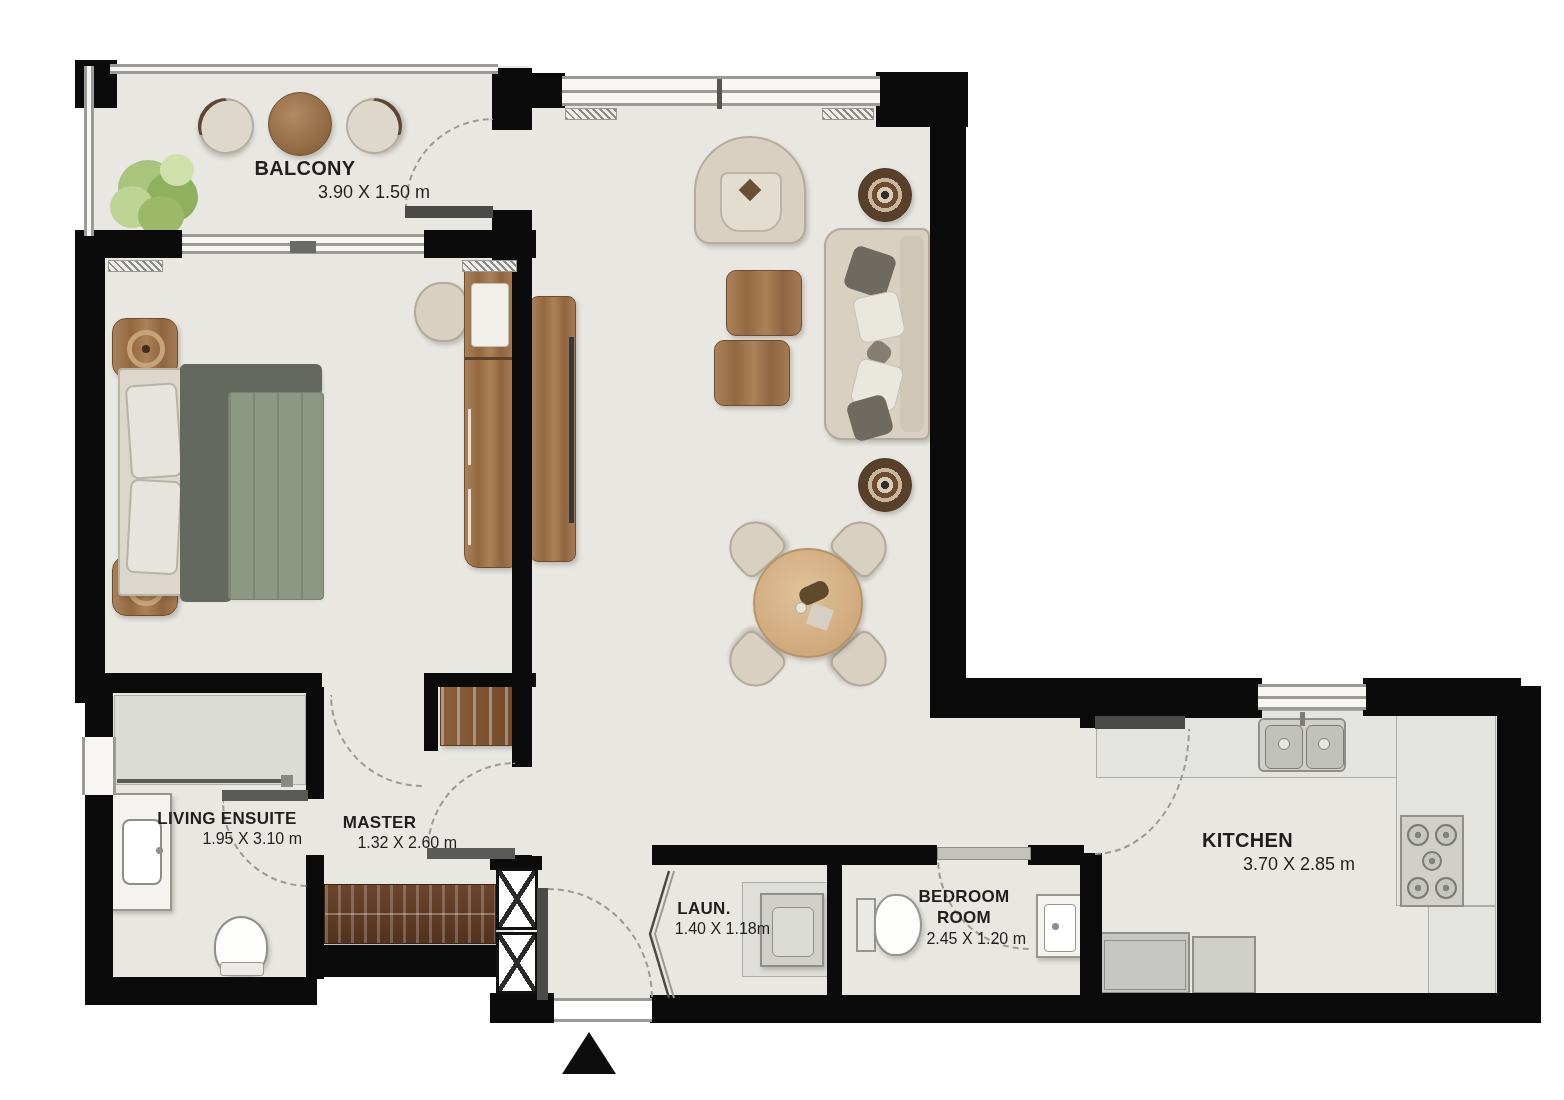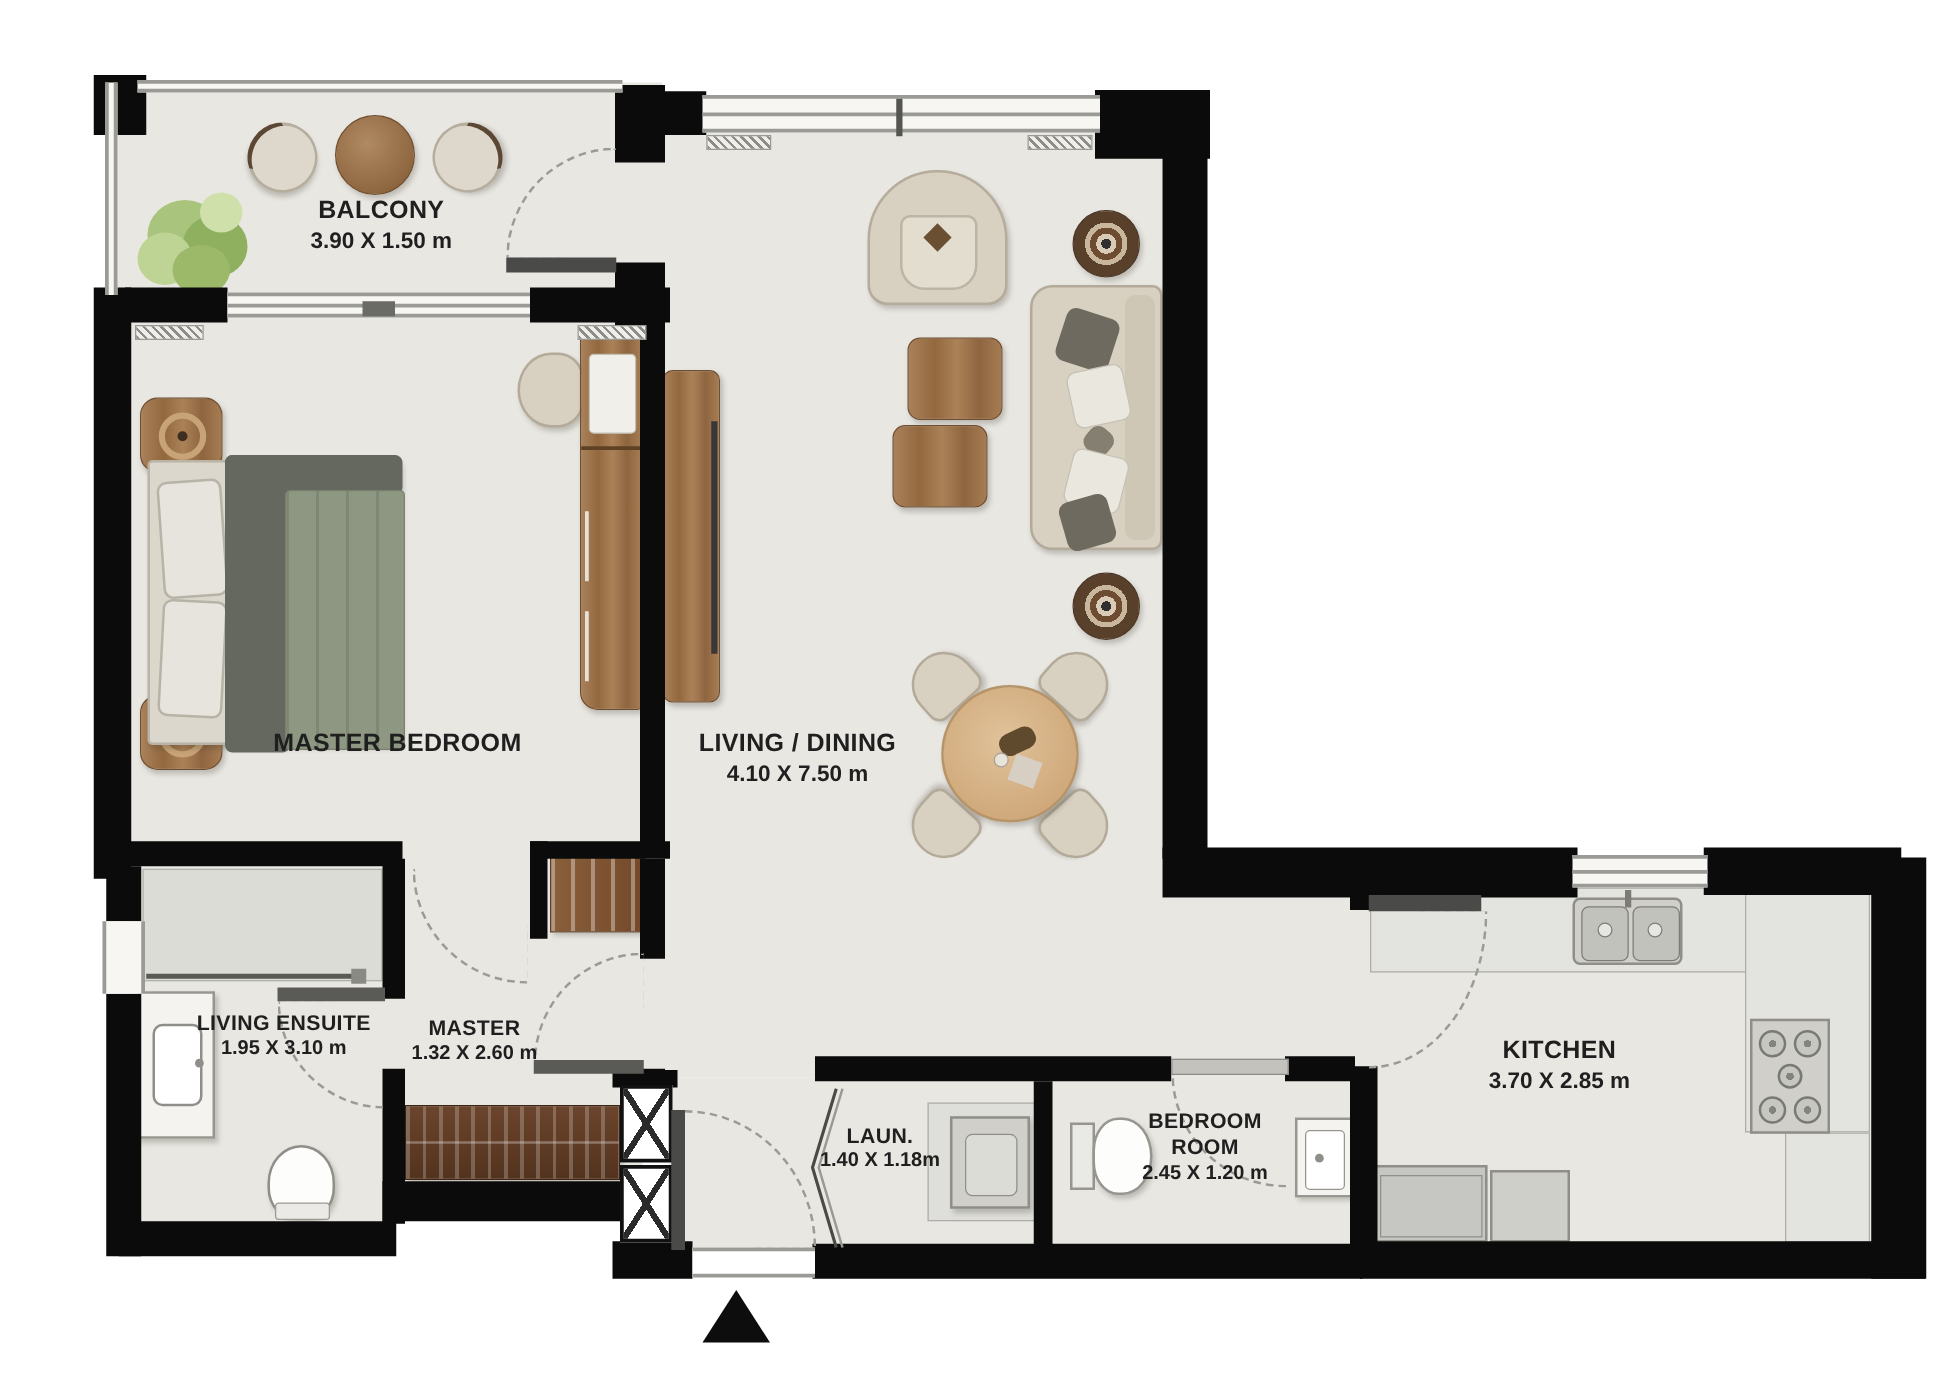--- a/index.html
+++ b/index.html
@@ -23,21 +23,21 @@
   .fix{background:#f4f3f0;border:2px solid #97968f;}
   .gray{background:#d0cfca;border:2px solid #8f8e88;}
   .hatch{position:absolute;z-index:4;background:
      linear-gradient(to top right, transparent 46%, #2a2a2a 46% 54%, transparent 54%),
      linear-gradient(to bottom right, transparent 46%, #2a2a2a 46% 54%, transparent 54%),#fff;
      border:3px solid #111;box-sizing:border-box;}
   .curtain{position:absolute;height:12px;z-index:4;border:1px solid #9a9a94;box-sizing:border-box;
      background:repeating-linear-gradient(45deg,#8d8d87 0 2px,transparent 2px 5px) #efeeea;}
   .room-label{position:absolute;z-index:6;text-align:center;color:#1f1f1f;line-height:1.25;}
   .rname{font-weight:700;font-size:20px;letter-spacing:.3px;}
-  .rdims{font-weight:700;font-size:18px;}
+  .rdims{font-weight:400;font-size:18px;text-align:right;}
   .sm .rname{font-size:17px;}
   .sm .rdims{font-size:16px;}
   .entry-arrow{position:absolute;width:0;height:0;z-index:6;
      border-left:27px solid transparent;border-right:27px solid transparent;border-bottom:42px solid #0d0d0d;}
   .blob{position:absolute;border-radius:50%;}
   .burner{position:absolute;border-radius:50%;background:radial-gradient(circle,#84847e 0 3px,#c7c7c2 3px);border:2px solid #7a7a74;box-sizing:border-box;}
   .pillow{position:absolute;border-radius:8px;}
 </style>
 </head>
 <body>
@@ -261,25 +261,20 @@
   <div class="hatch" style="left:496px;top:868px;width:42px;height:62px;"></div>
   <div class="hatch" style="left:496px;top:932px;width:42px;height:62px;"></div>
 
   <div class="entry-arrow" style="left:562px;top:1032px;"></div>
 
   <div class="room-label" style="left:180px;top:156px;width:250px;">
     <div class="rname">BALCONY</div>
     <div class="rdims">3.90 X 1.50 m</div>
   </div>
   <div class="room-label" style="left:158px;top:583px;width:320px;">
-    <div class="rname">MASTER BEDROOM</div>
-  </div>
-  <div class="room-label" style="left:518px;top:583px;width:240px;">
-    <div class="rname">LIVING / DINING</div>
-    <div class="rdims">4.10 X 7.50 m</div>
   </div>
   <div class="room-label sm" style="left:152px;top:808px;width:150px;">
     <div class="rname">LIVING ENSUITE</div>
     <div class="rdims">1.95 X 3.10 m</div>
   </div>
   <div class="room-label sm" style="left:302px;top:812px;width:155px;">
     <div class="rname">MASTER</div>
     <div class="rdims">1.32 X 2.60 m</div>
   </div>
   <div class="room-label sm" style="left:638px;top:898px;width:132px;">

